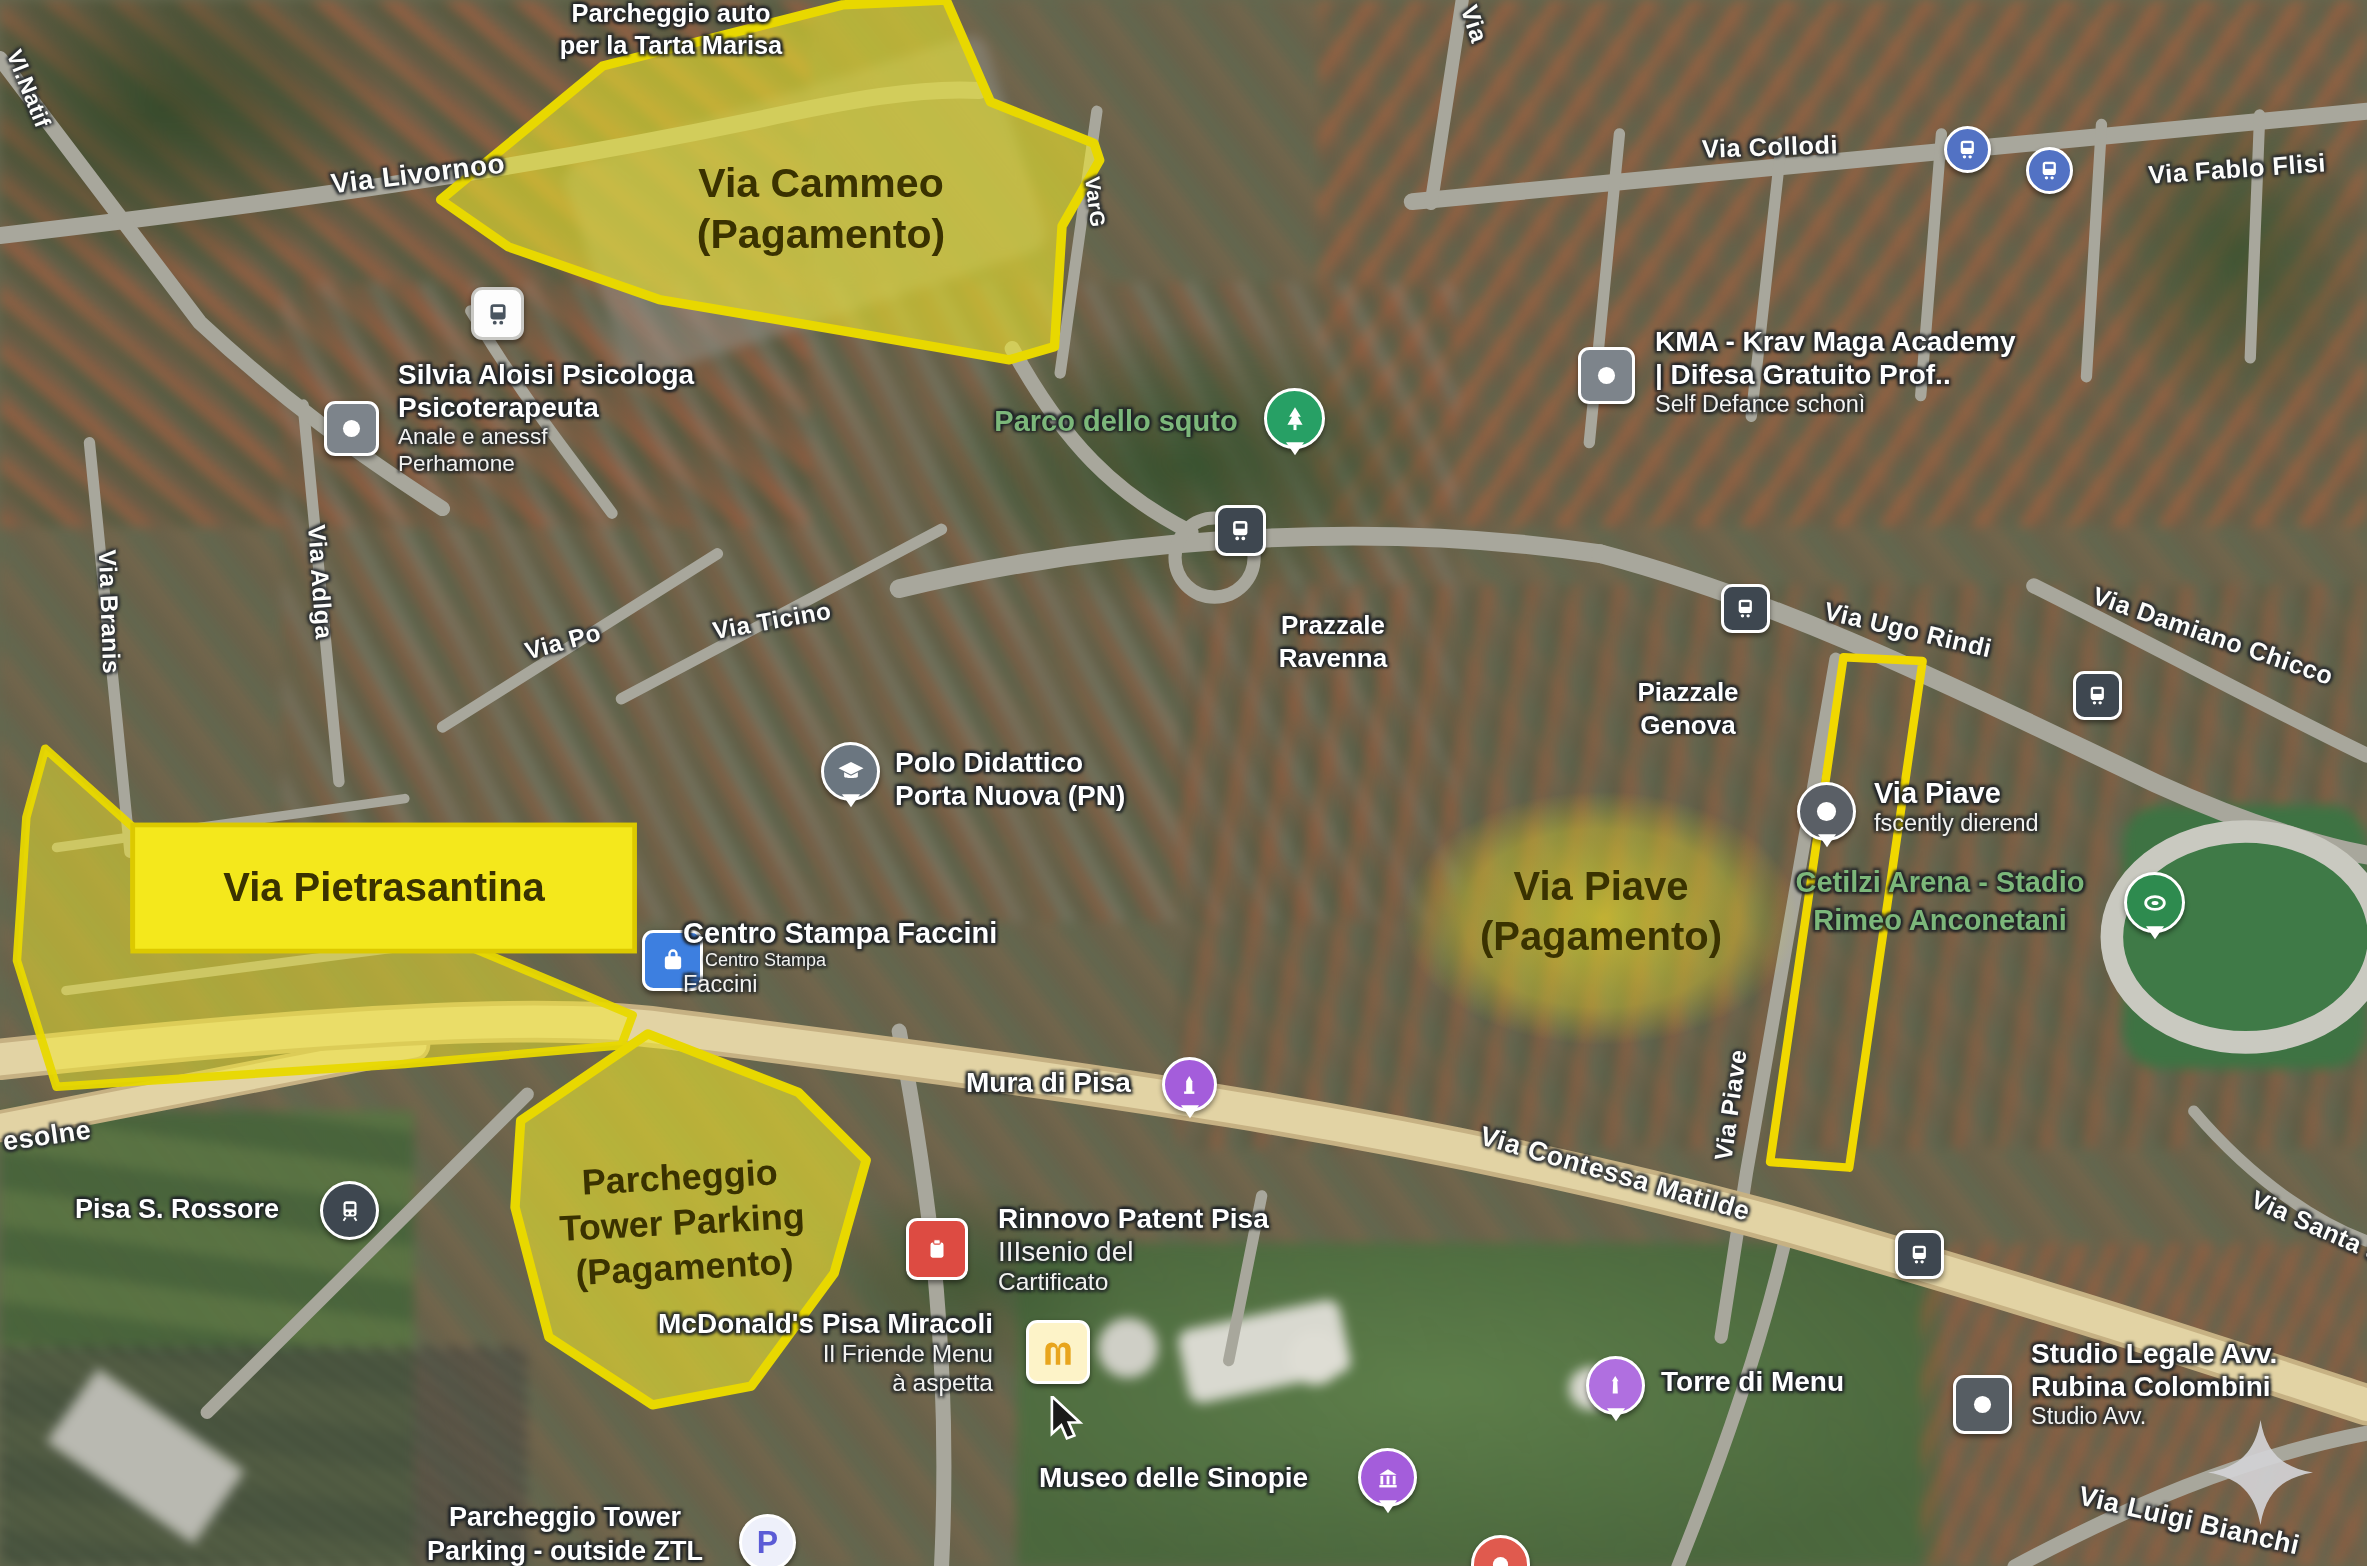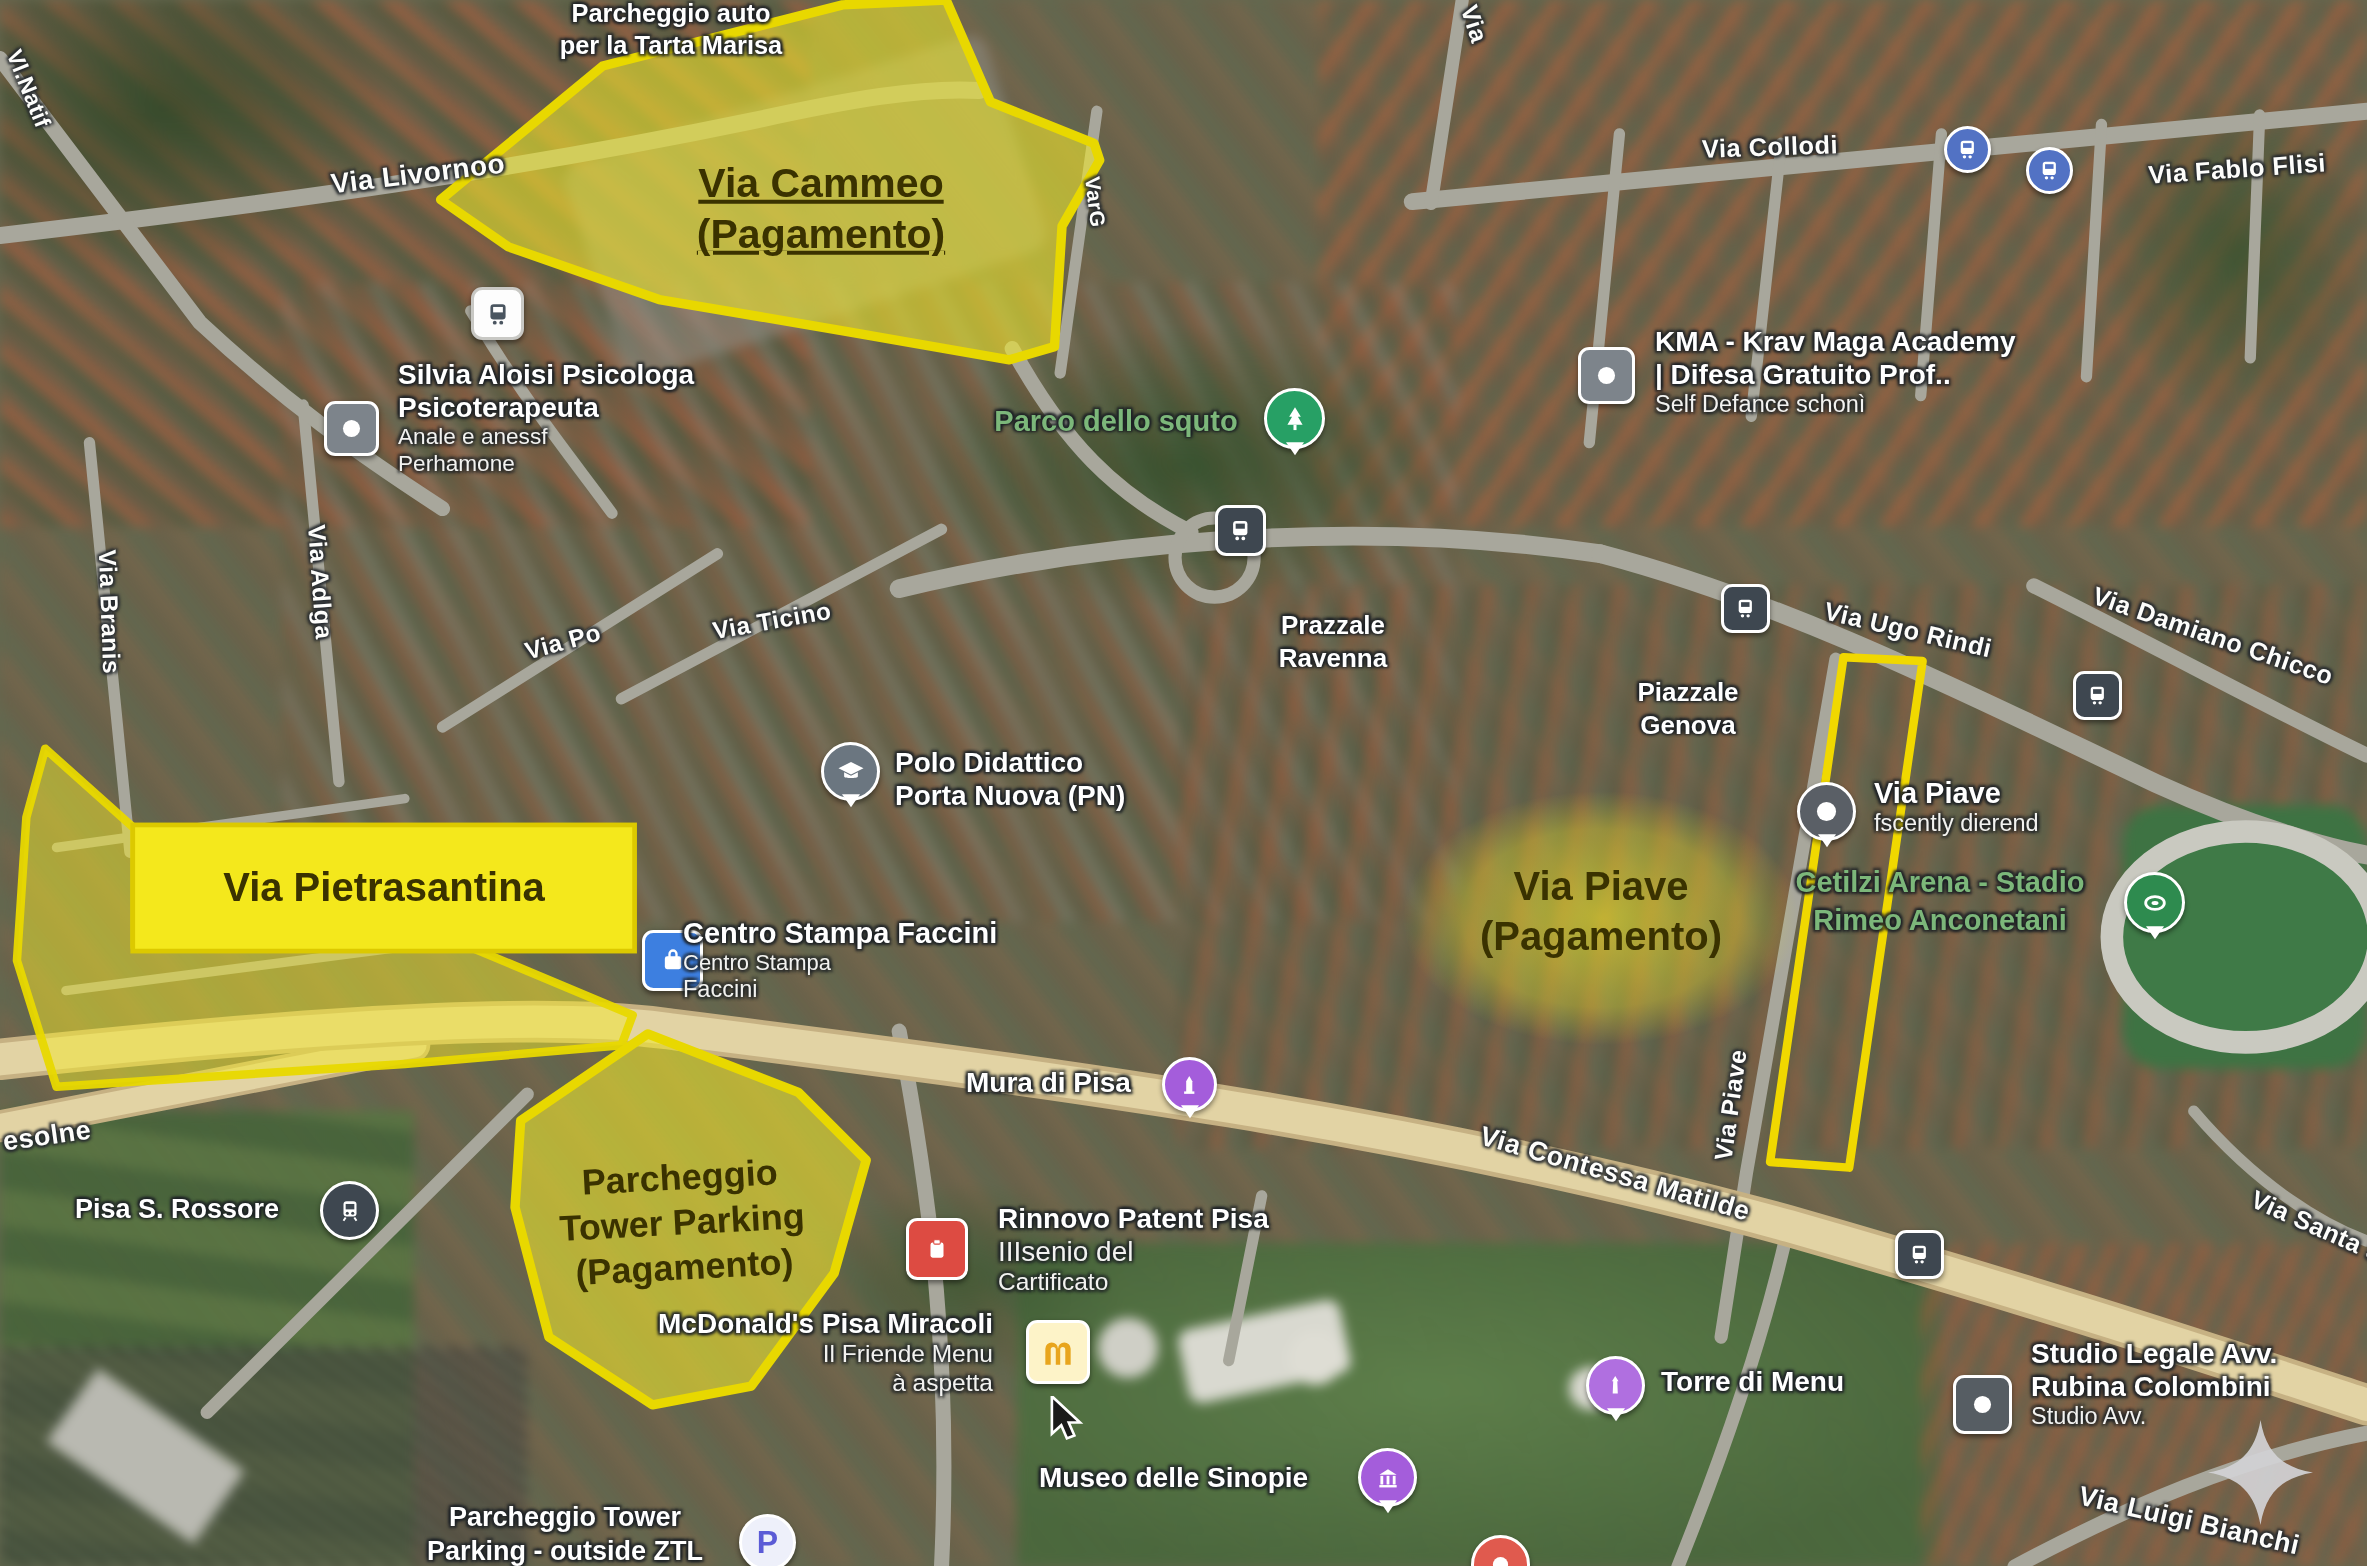--- a/index.html
+++ b/index.html
@@ -143,21 +143,21 @@
   <div class="lbl poit" style="left:1688px;top:708px;font-size:26px;text-align:center;line-height:1.25;">
     <div>Piazzale</div>
     <div>Genova</div>
   </div>
   <div class="lbl poit" style="left:565px;top:1535px;font-size:27px;text-align:center;line-height:1.25;">
     <div>Parcheggio Tower</div>
     <div>Parking - outside ZTL</div>
   </div>
   <div class="lbl poit" style="left:177px;top:1209px;font-size:27px;">Pisa S. Rossore</div>
 
-  <div class="lbl ylab" style="left:821px;top:209px;font-size:41px;text-decoration:underline;">
+  <div class="lbl ylab" style="left:821px;top:209px;font-size:41px;">
     <div>Via Cammeo</div>
     <div>(Pagamento)</div>
   </div>
   <div class="lbl ylab" style="left:384px;top:887px;font-size:40px;">
     <div>Via Pietrasantina</div>
   </div>
   <div class="lbl ylab" style="left:682px;top:1222px;font-size:36px;transform:translate(-50%,-50%) rotate(-3deg);">
     <div>Parcheggio</div>
     <div>Tower Parking</div>
     <div>(Pagamento)</div>
@@ -322,21 +322,21 @@
     <div>KMA - Krav Maga Academy</div>
     <div>| Difesa Gratuito Prof..</div>
     <div class="pois" style="font-size:23.5px;">Self Defance schonì</div>
   </div>
   <div class="block poit" style="left:895px;top:746px;font-size:28px;">
     <div>Polo Didattico</div>
     <div>Porta Nuova (PN)</div>
   </div>
   <div class="block poit" style="left:683px;top:916px;font-size:29px;">
     <div>Centro Stampa Faccini</div>
-    <div class="pois" style="font-size:22px;">Centro Stampa</div>
+    <div class="pois" style="font-size:18px;margin-left:22px;">Centro Stampa</div>
     <div class="pois" style="font-size:23.5px;">Faccini</div>
   </div>
   <div class="block poit" style="left:1874px;top:776px;font-size:29px;">
     <div>Via Piave</div>
     <div class="pois" style="font-size:23.5px;">fscently dierend</div>
   </div>
   <div class="lbl poit green" style="left:1940px;top:902px;font-size:29px;text-align:center;line-height:1.3;">
     <div>Cetilzi Arena - Stadio</div>
     <div>Rimeo Anconetani</div>
   </div>

